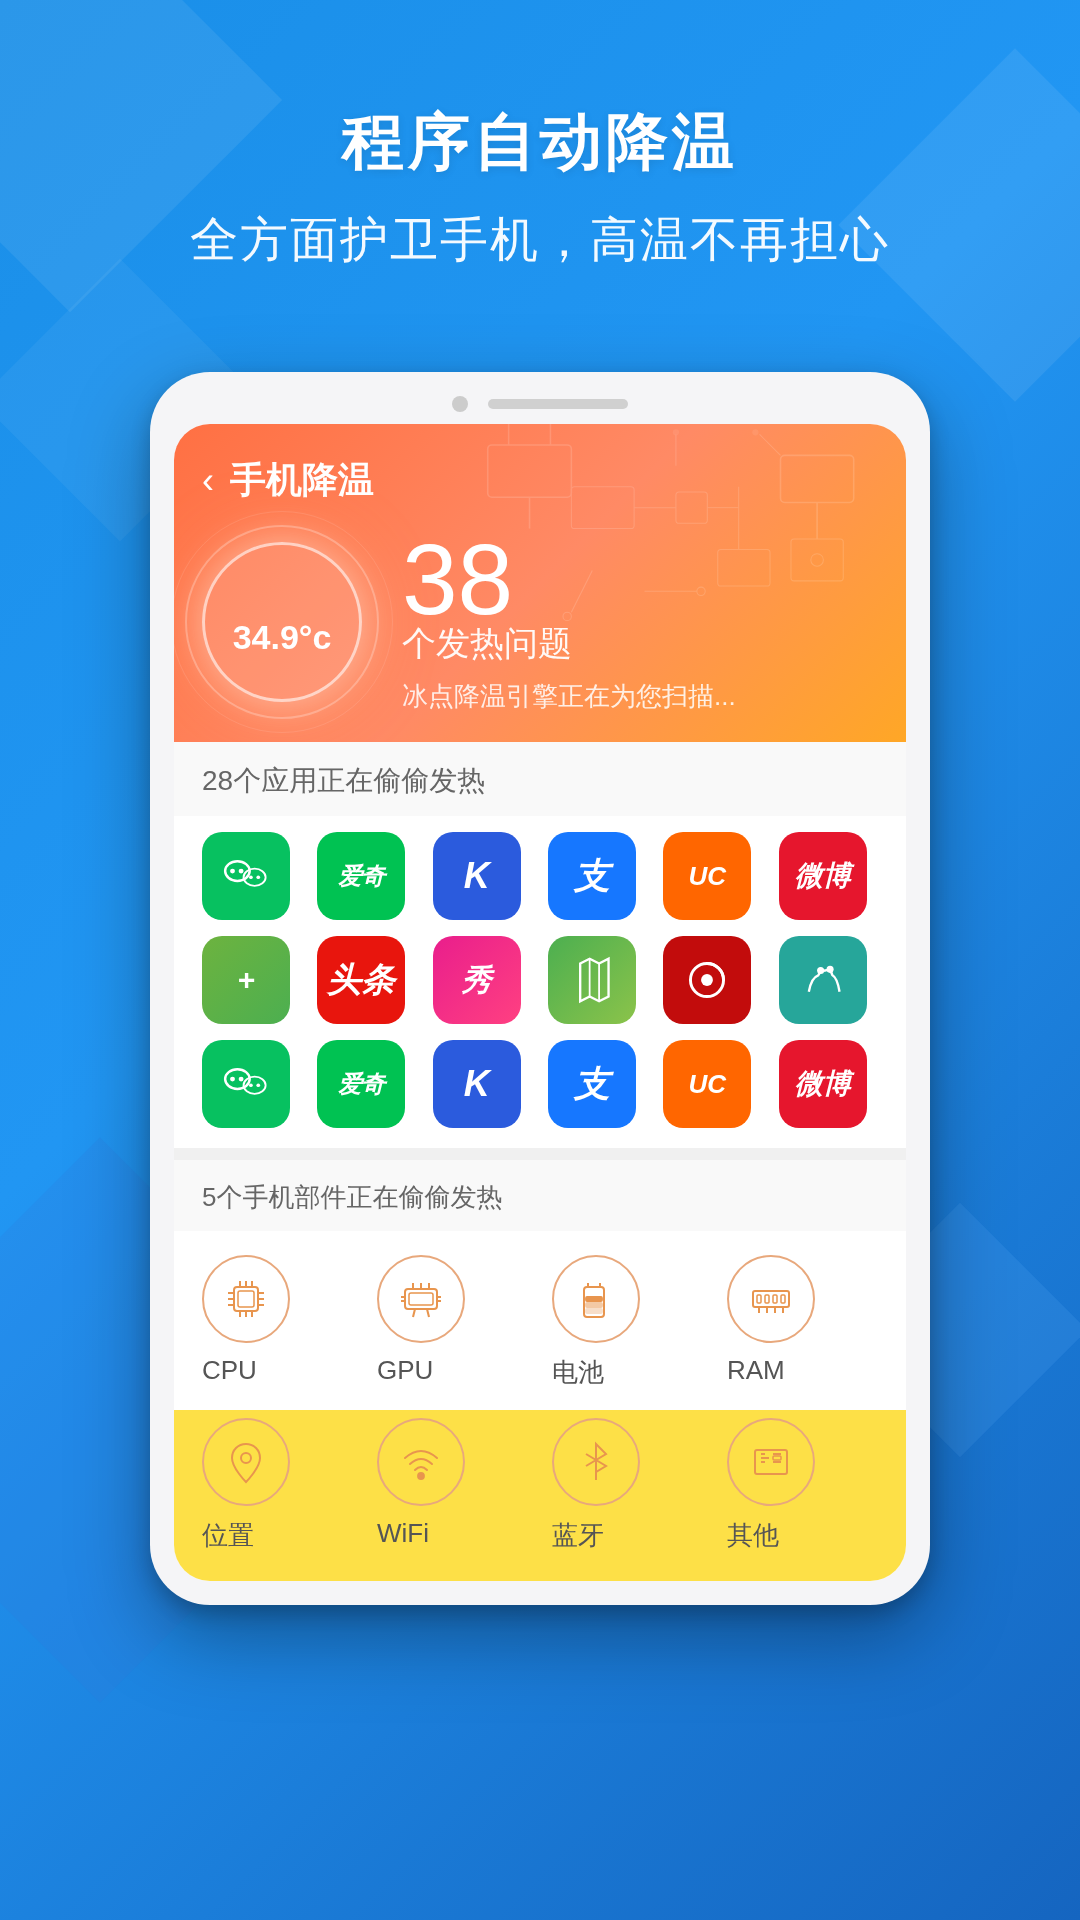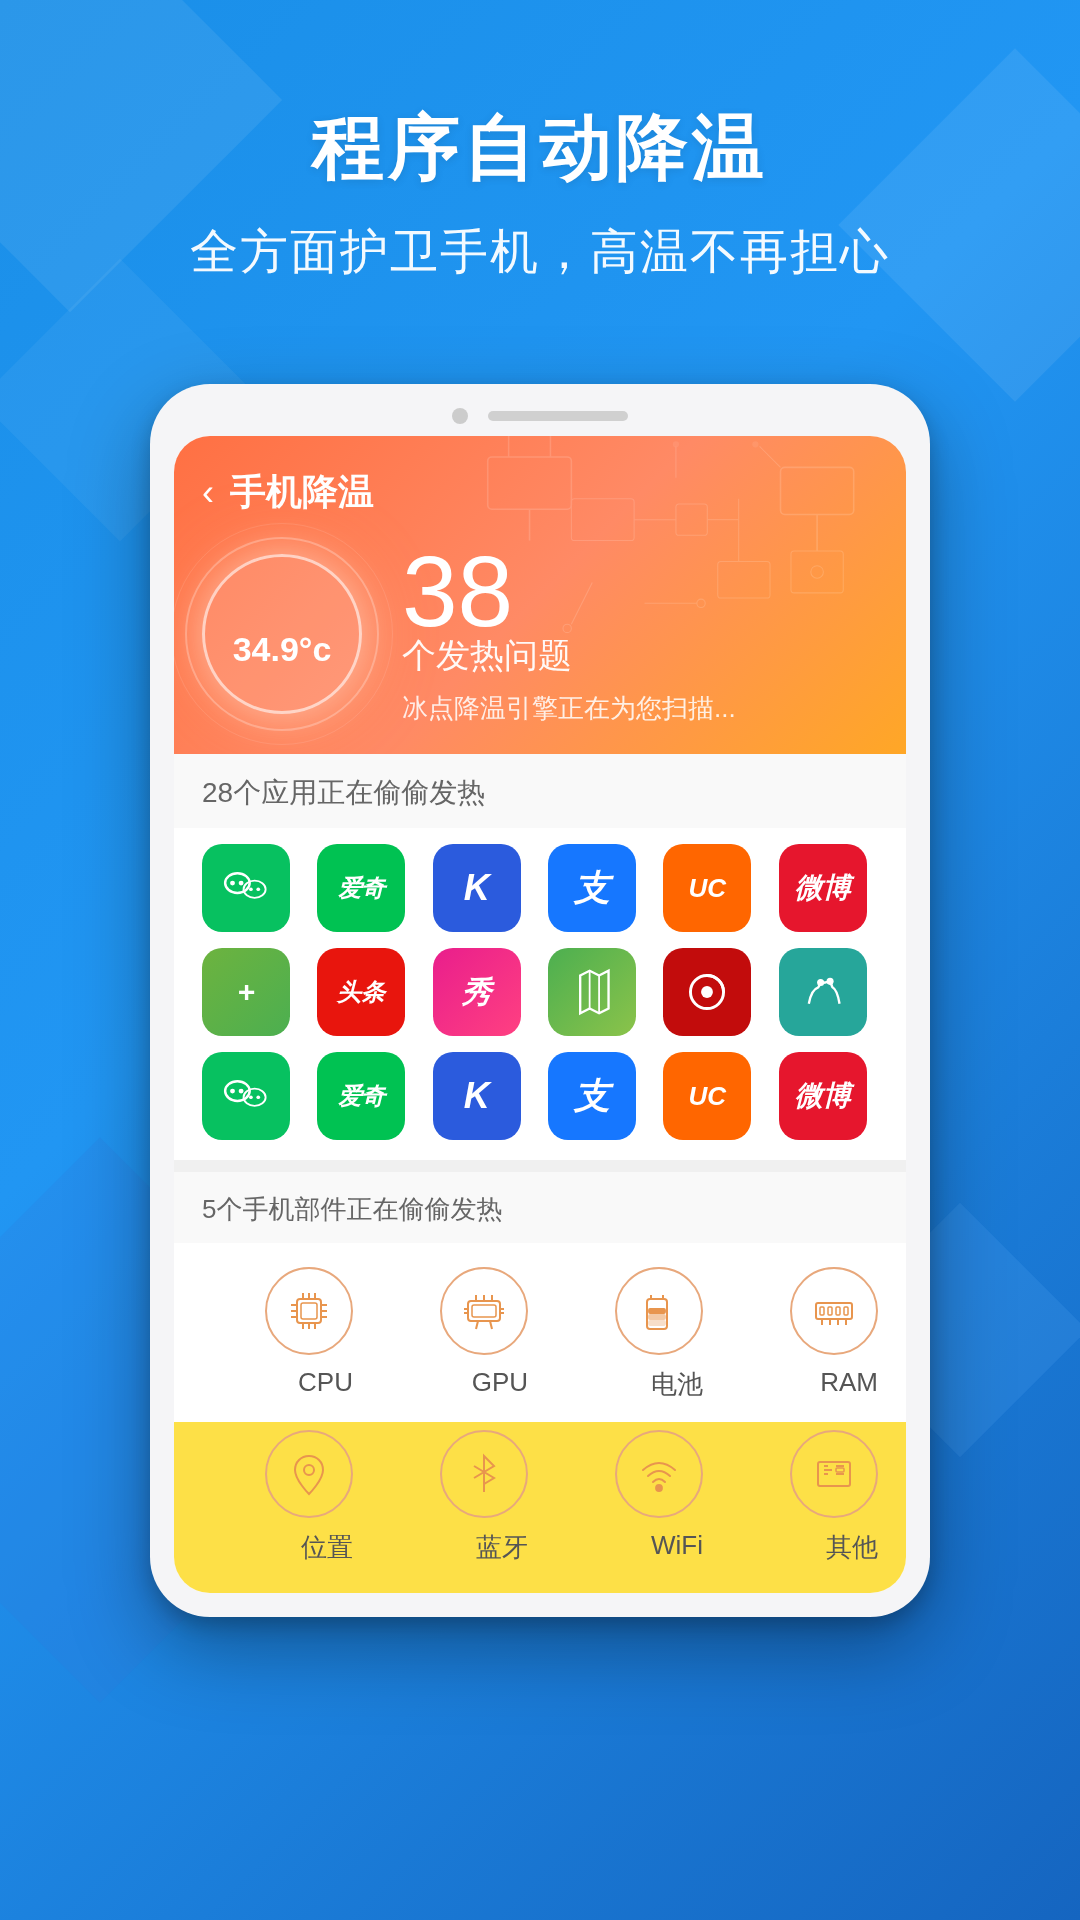--- a/index.html
+++ b/index.html
@@ -40,21 +40,21 @@
       align-items: center;
     }
 
     
     .hero-section {
       padding: 100px 60px 60px;
       text-align: center;
       width: 100%;
     }
     .hero-title {
-      font-size: 72px;
+      font-size: 62px;
       font-weight: 700;
       color: white;
       letter-spacing: 4px;
       margin-bottom: 24px;
       text-shadow: 0 2px 8px rgba(0,0,0,0.1);
     }
     .hero-subtitle {
       font-size: 48px;
       font-weight: 500;
       color: rgba(255,255,255,0.95);
@@ -233,21 +233,21 @@
     .hardware-grid {
       display: grid;
       grid-template-columns: repeat(4, 1fr);
       gap: 24px;
       padding: 24px 28px 20px;
       background: white;
     }
     .hardware-item {
       display: flex;
       flex-direction: column;
-      align-items: flex-end;
+      align-items: flex-start;
       gap: 12px;
     }
     .hardware-icon {
       width: 88px;
       height: 88px;
       border-radius: 50%;
       border: 2px solid #e8a87c;
       display: flex;
       align-items: center;
       justify-content: center;
@@ -377,21 +377,21 @@
             <span style="font-size:26px;font-weight:900">UC</span>
           </div>
           <div class="app-icon weibo">
             <span style="font-size:28px;font-weight:700">微博</span>
           </div>
 
           <div class="app-icon youxi">
             <span style="font-size:30px">+</span>
           </div>
           <div class="app-icon toutiao">
-            <span style="font-size:24px;font-weight:700">头条</span>
+            <span style="font-size:34px;font-weight:700">头条</span>
           </div>
           <div class="app-icon meipai">
             <span style="font-size:30px;font-weight:700">秀</span>
           </div>
           <div class="app-icon maps">
             <svg viewBox="0 0 44 44" width="52" height="52">
                 <path d="M12 8 L20 4 L28 8 L36 4 L36 36 L28 40 L20 36 L12 40 Z" fill="none" stroke="white" stroke-width="2"></path>
                 <line x1="20" y1="4" x2="20" y2="36" stroke="white" stroke-width="1.5"></line>
                 <line x1="28" y1="8" x2="28" y2="40" stroke="white" stroke-width="1.5"></line>
               </svg>
@@ -519,36 +519,36 @@
               <svg viewBox="0 0 52 52" xmlns="http://www.w3.org/2000/svg" width="52" height="52">
                 <path d="M26 8 C18 8 12 14 12 22 C12 32 26 46 26 46 C26 46 40 32 40 22 C40 14 34 8 26 8 Z" stroke="#e8954e" stroke-width="2" fill="none"></path>
                 <circle cx="26" cy="22" r="5" stroke="#e8954e" stroke-width="2" fill="none"></circle>
               </svg>
             </div>
             <span class="hardware-name">位置</span>
           </div>
           <div class="hardware-item">
             <div class="hardware-icon">
               <svg viewBox="0 0 52 52" xmlns="http://www.w3.org/2000/svg" width="52" height="52">
-                <line x1="26" y1="8" x2="26" y2="44" stroke="#e8954e" stroke-width="2"></line>
-                <path d="M16 18 L36 30 L26 36 L26 8 L36 18 L16 30" stroke="#e8954e" stroke-width="2" fill="none"></path>
-              </svg>
-            </div>
-            <span class="hardware-name">蓝牙</span>
-          </div>
-          <div class="hardware-item">
-            <div class="hardware-icon">
-              <svg viewBox="0 0 52 52" xmlns="http://www.w3.org/2000/svg" width="52" height="52">
                 <path d="M10 22 Q26 8 42 22" stroke="#e8954e" stroke-width="2" fill="none" stroke-linecap="round"></path>
                 <path d="M15 28 Q26 18 37 28" stroke="#e8954e" stroke-width="2" fill="none" stroke-linecap="round"></path>
                 <path d="M20 34 Q26 28 32 34" stroke="#e8954e" stroke-width="2" fill="none" stroke-linecap="round"></path>
                 <circle cx="26" cy="40" r="3" fill="#e8954e"></circle>
               </svg>
             </div>
             <span class="hardware-name">WiFi</span>
+          </div>
+          <div class="hardware-item">
+            <div class="hardware-icon">
+              <svg viewBox="0 0 52 52" xmlns="http://www.w3.org/2000/svg" width="52" height="52">
+                <line x1="26" y1="8" x2="26" y2="44" stroke="#e8954e" stroke-width="2"></line>
+                <path d="M16 18 L36 30 L26 36 L26 8 L36 18 L16 30" stroke="#e8954e" stroke-width="2" fill="none"></path>
+              </svg>
+            </div>
+            <span class="hardware-name">蓝牙</span>
           </div>
           <div class="hardware-item">
             <div class="hardware-icon">
               <svg viewBox="0 0 52 52" xmlns="http://www.w3.org/2000/svg" width="52" height="52">
                 <rect x="10" y="14" width="32" height="24" rx="2" stroke="#e8954e" stroke-width="2" fill="none"></rect>
                 <line x1="16" y1="18" x2="20" y2="18" stroke="#e8954e" stroke-width="2"></line>
                 <line x1="16" y1="22" x2="24" y2="22" stroke="#e8954e" stroke-width="2"></line>
                 <line x1="16" y1="26" x2="20" y2="26" stroke="#e8954e" stroke-width="2"></line>
                 <line x1="28" y1="18" x2="36" y2="18" stroke="#e8954e" stroke-width="2"></line>
                 <line x1="28" y1="26" x2="36" y2="26" stroke="#e8954e" stroke-width="2"></line>

